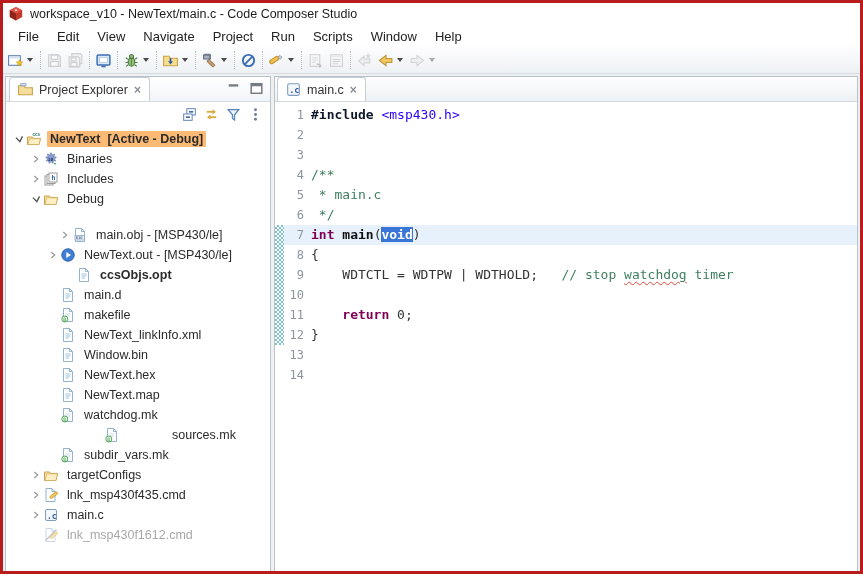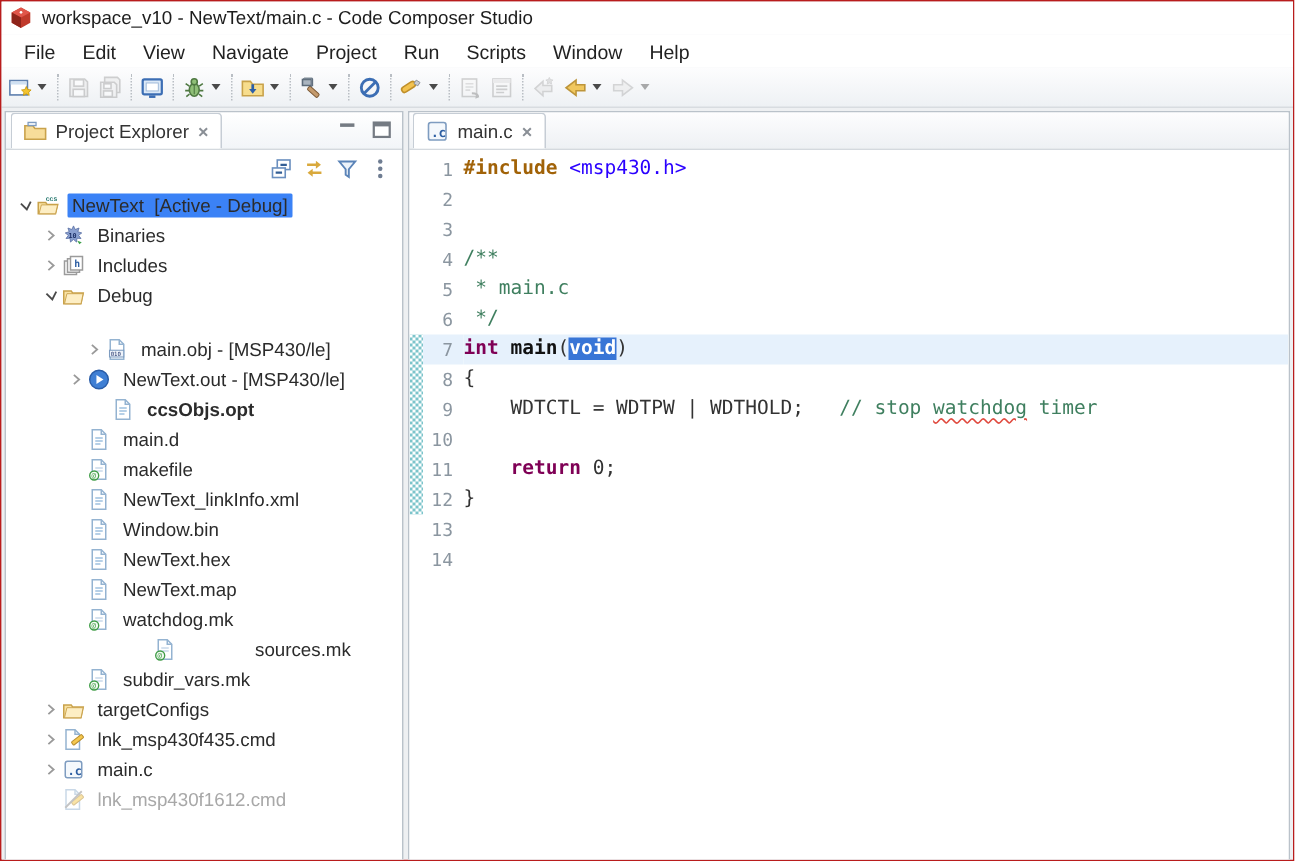--- a/index.html
+++ b/index.html
@@ -1,18 +1,18 @@
 <!DOCTYPE html>
 <html><head>
 <meta charset="utf-8">
 <style>
   * { box-sizing: border-box; margin: 0; padding: 0; }
   body { font-family: "Liberation Sans", sans-serif; background: #fff; }
   .window { width: 863px; height: 574px; position: relative; overflow: hidden;
-            border: 1px solid #b91c1c; background: #f0f2f4; }
+            border: 3px solid #b91c1c; background: #f0f2f4; }
 
   
   .titlebar { height: 22px; background: #fff; display: flex; align-items: center; padding-left: 5px; }
   .titlebar .isvg { width: 16px; height: 16px; display: inline-block; }
   .titlebar .title { font-size: 12.5px; color: #1c1c1c; margin-left: 6px; }
 
   
   .menubar { height: 22px; background: #fff; display: flex; align-items: center; padding-left: 6px; }
   .mitem { font-size: 13px; color: #222; padding: 2px 9px; cursor: default; }
 
@@ -46,40 +46,40 @@
                 gap: 2px; padding-right: 5px; background: #fff; }
 
   
   .tree { flex: 1; overflow: hidden; padding-top: 3px; background: #fff; }
   .trow { height: 20px; display: flex; align-items: center; white-space: pre; }
   .chev { width: 14px; height: 14px; display: inline-flex; flex: none; }
   .chev svg { width: 14px; height: 14px; }
   .ticon { width: 17px; height: 16px; display: inline-flex; flex: none; margin-right: 4px; }
   .ticon svg { width: 16px; height: 16px; }
   .tlabel { font-size: 12.5px; color: #2b2b2b; padding: 1px 3px; }
-  .tlabel.sel { background: #3b82f6; font-weight: normal; border-radius: 1px; }
+  .tlabel.sel { background: #fdba74; font-weight: bold; border-radius: 1px; }
   .tlabel.gray { color: #a8a8a8; }
 
   
   .ed-tabbar { height: 25px; background: linear-gradient(#fdfdfe, #eef1f4); border-bottom: 1px solid #d4d9de;
                display: flex; align-items: flex-end; }
   .ed-tab { height: 24px; background: #fff; border: 1px solid #c6cdd5; border-bottom: none;
             border-radius: 3px 3px 0 0; display: flex; align-items: center; padding: 0 7px; margin-left: 2px; }
   .ed-tab .tlabelt { font-size: 12.5px; color: #333; margin: 0 5px; }
 
   .code { flex: 1; background: #fff; padding-top: 3px; overflow: hidden; }
   .crow { display: flex; height: 20px; line-height: 20px; }
   .ruler { width: 9px; flex: none; }
   .ruler.range { background-image: repeating-conic-gradient(#7cc4cb 0% 25%, #ffffff 0% 50%);
                  background-size: 4px 4px; }
   .lnum { width: 27px; flex: none; text-align: right; padding-right: 7px;
           font-family: "DejaVu Sans Mono", monospace; font-size: 12px; color: #8b96a0; }
   .ctext { flex: 1; white-space: pre; font-family: "DejaVu Sans Mono", monospace; font-size: 13px; color: #333; }
   .crow.cur .lnum, .crow.cur .ctext { background: #e6f1fc; }
-  .directive { color: #a16207; font-weight: bold; }
+  .directive { color: #0f172a; font-weight: bold; }
   .string { color: #2a00ff; }
   .comment { color: #3f7f5f; }
   .keyword { color: #7f0055; font-weight: bold; }
   .func { color: #111; font-weight: bold; }
   .selected { background: #3875d6; color: #fff; }
   .squiggle { text-decoration: underline; text-decoration-style: wavy;
               text-decoration-color: #e04a3f; text-decoration-thickness: 1px; text-underline-offset: 2px; }
 </style>
 </head>
 <body>

